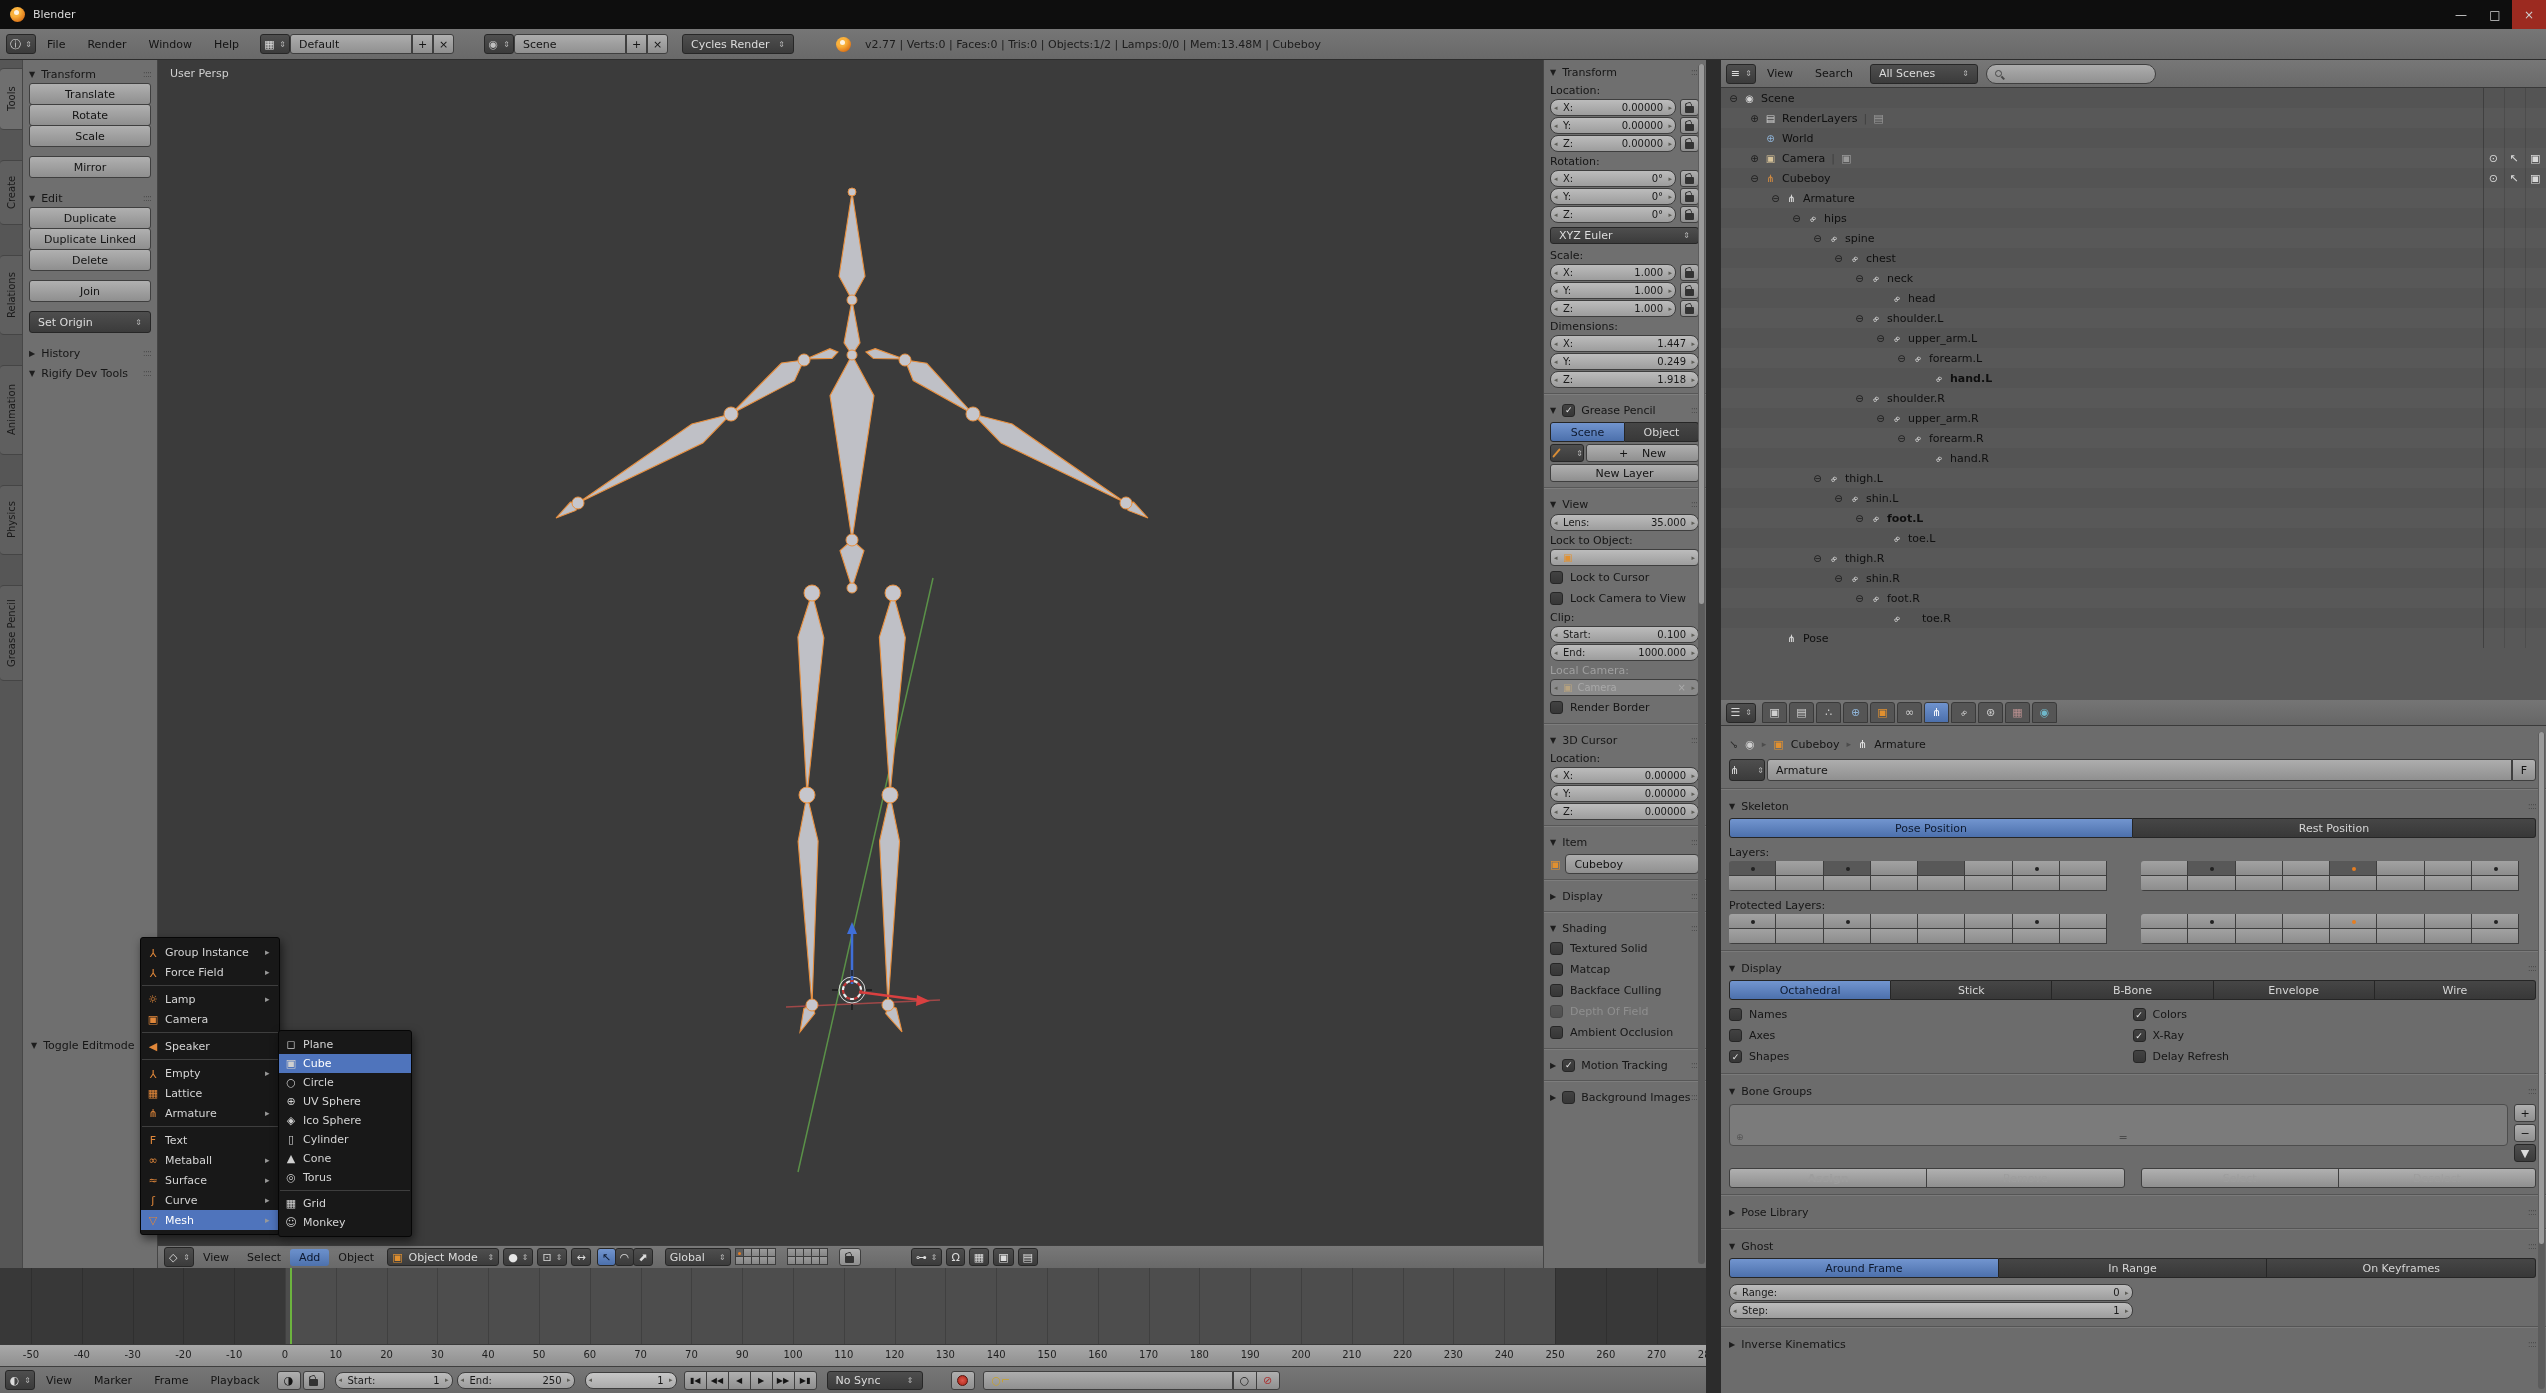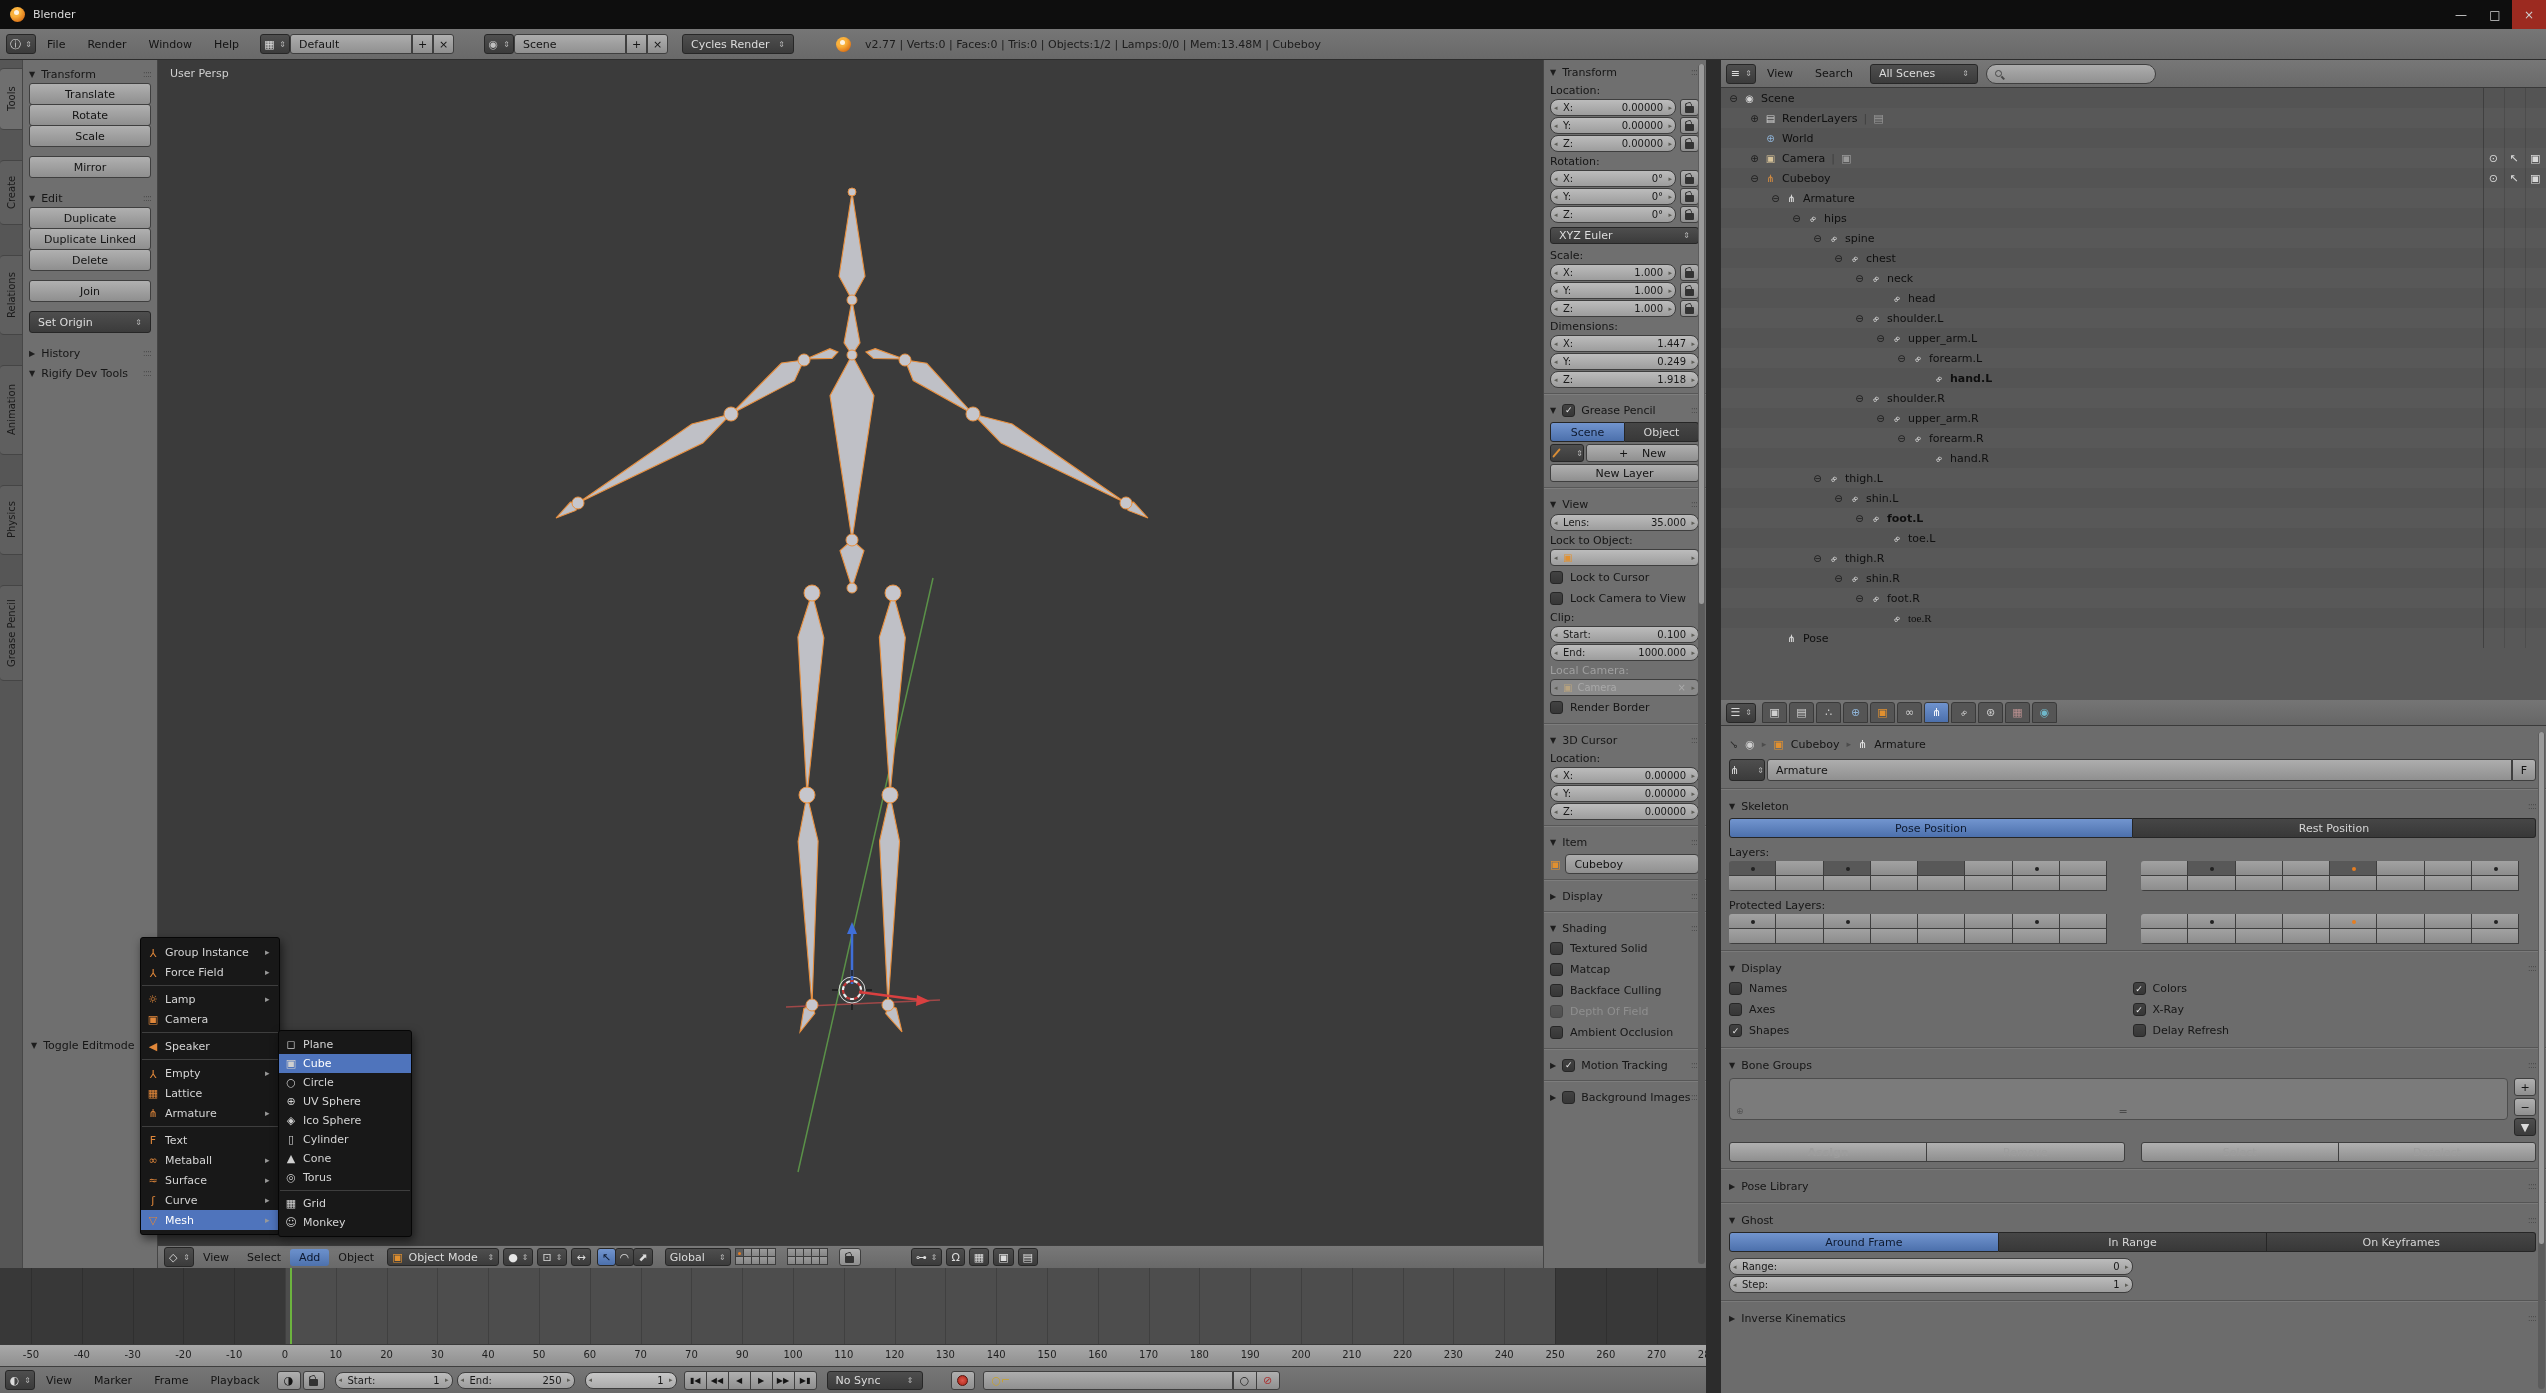--- a/index.html
+++ b/index.html
@@ -803,21 +803,21 @@
           <span style="margin-left: 3px;">shin.R</span>
         </div>
         <div class="orow" style="padding-left: 131px;">
           <span class="oexp">⊖</span>
           <span class="oicon " style="color: rgb(230, 230, 230);"><span class="i-bone">∞</span></span>
           <span style="margin-left: 3px;">foot.R</span>
         </div>
         <div class="orow" style="padding-left: 152px;">
           <span class="oexp"></span>
           <span class="oicon " style="color: rgb(230, 230, 230);"><span class="i-bone">∞</span></span>
-          <span style="margin-left: 3px; font-family: Liberation Serif, serif;">toe.R</span>
+          <span style="margin-left: 17px;">toe.R</span>
         </div>
         <div class="orow" style="padding-left: 47px;">
           <span class="oexp"></span>
           <span class="oicon" style="color: rgb(236, 236, 236);">⋔</span>
           <span style="margin-left: 3px;">Pose</span>
         </div>
       </div>
   </div>
 
   <div class="props">
@@ -970,20 +970,27 @@
             <div></div>
             <div></div>
           </div>
       </div>
       <div class="psep"></div>
       <div class="phdr">
           <span class="tri">▼</span>
           <span>Display</span>
           <span class="hdots">::::</span>
         </div>
+      <div class="seg" id="disp-modes" style="margin:2px 0 4px;">
+          <div class="blue">Octahedral</div>
+          <div>Stick</div>
+          <div>B-Bone</div>
+          <div>Envelope</div>
+          <div>Wire</div>
+        </div>
       <div class="f" style="align-items:flex-start;">
         <div style="width:50%;" id="disp-checks-left">
             <div class="chkrow">
               <span class="chk"></span>
               <span>Names</span>
             </div>
             <div class="chkrow">
               <span class="chk"></span>
               <span>Axes</span>
             </div>

